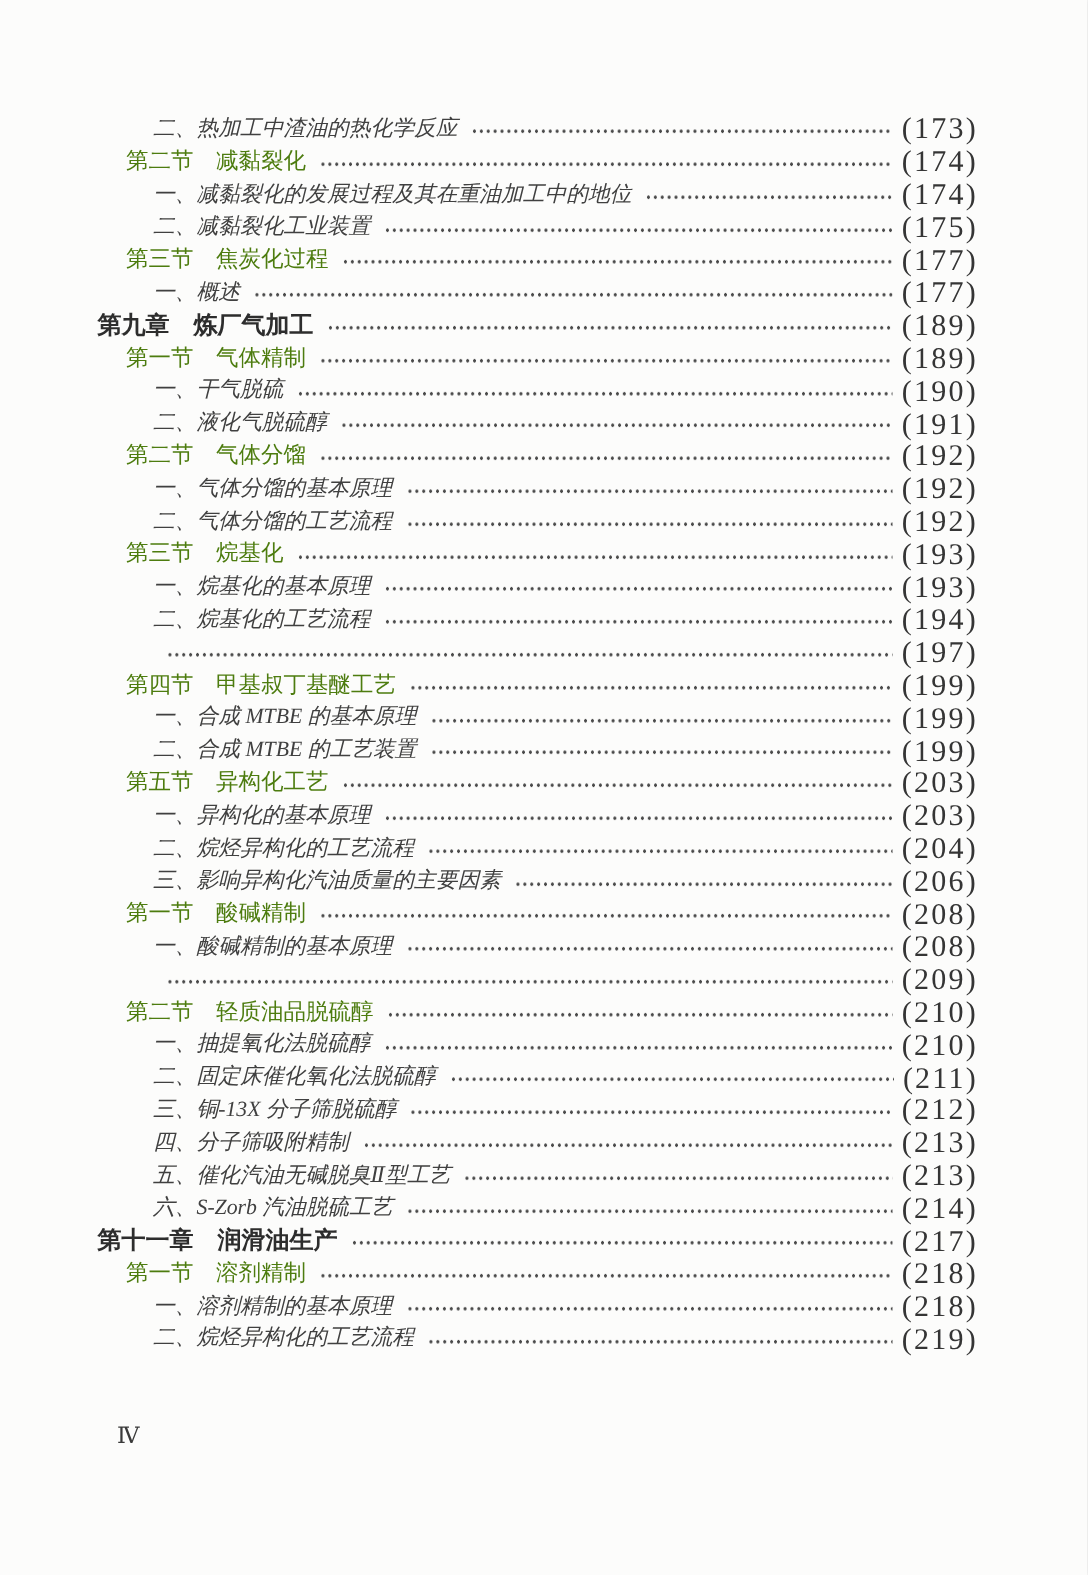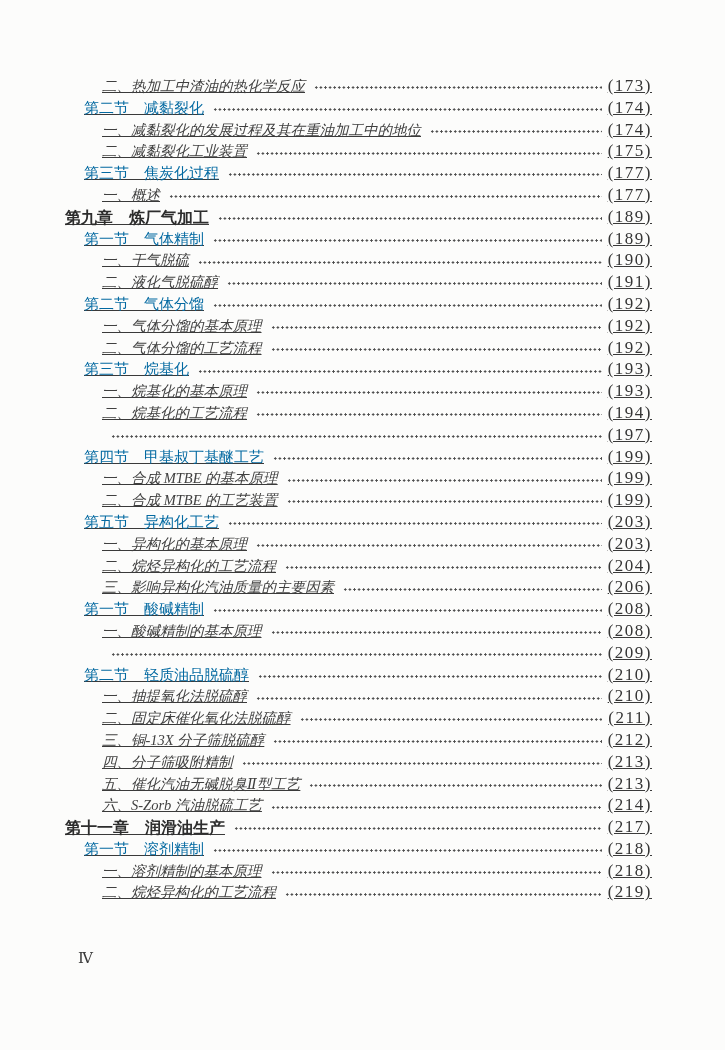--- a/index.html
+++ b/index.html
@@ -13,55 +13,54 @@
     font-family:"Liberation Serif","DejaVu Serif",serif;
     color:#3a3a3a;
     overflow:hidden;
   }
   .toc {
     position:absolute;
     left:65px; right:73px; top:76px;
   }
   .toc-row {
     display:flex;
-    align-items:flex-start;
+    align-items:center;
     height:21.8px;
-    text-decoration:underline;
   }
   .toc-row .title {
     white-space:nowrap;
     font-size:15px;
     line-height:21.8px;
   }
   .level-section { padding-left:19px; }
   .level-item   { padding-left:37px; }
   .level-chapter .title {
     font-family:"Liberation Sans","DejaVu Sans",sans-serif;
     font-weight:bold;
     font-size:16px;
     color:#2d2d2d;
   }
-  .level-section .title { color:#0369a1; }
+  .level-section .title { color:#4d7c0f; }
   .level-item .title {
     font-style:italic;     
     font-size:14.5px;
     color:#404040;
   }
   .leader {
     flex:1;
     align-self:stretch;
     margin:0 6px 0 9px;
     background-image:radial-gradient(circle, #4a4a4a 0.9px, rgba(0,0,0,0) 1.15px);
     background-size:4.6px 4.6px;
     background-repeat:repeat-x;
     background-position:left 54%;
     min-width:12px;
   }
   .pagenum {
-    font-size:17px;
+    font-size:20px;
     letter-spacing:1.5px;
     min-width:44px;
     text-align:right;
     white-space:nowrap;
     color:#353535;
   }
   .footer {
     position:absolute;
     left:78px; top:948px;
     font-size:15px;

